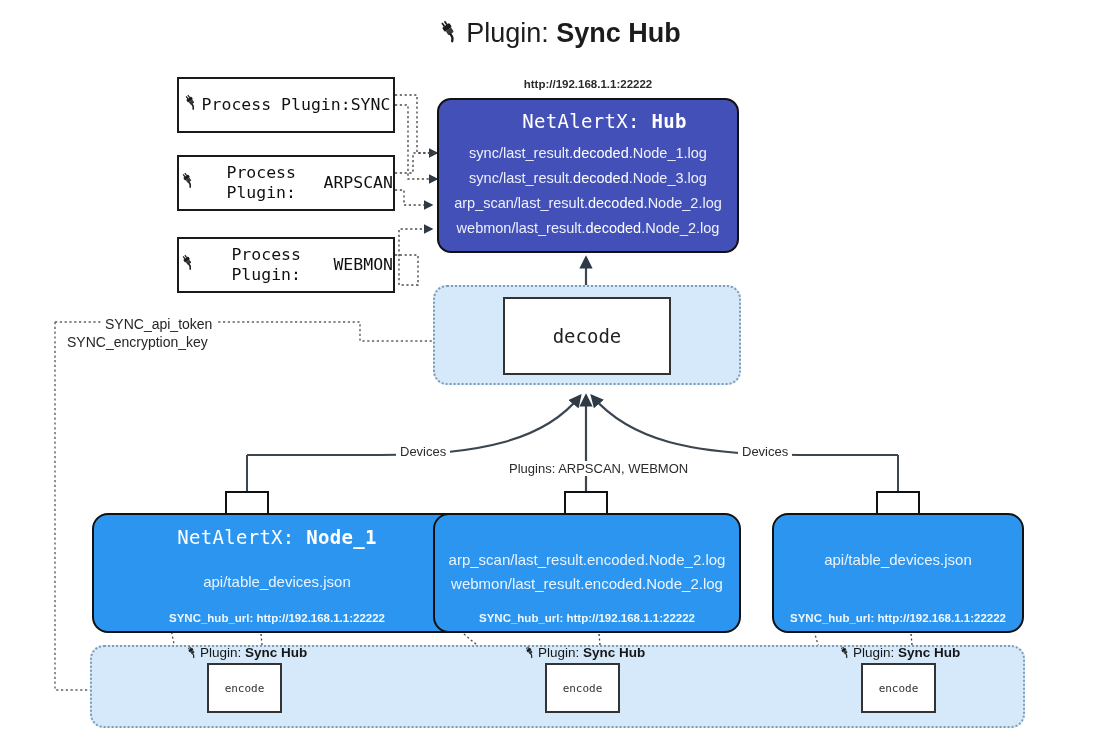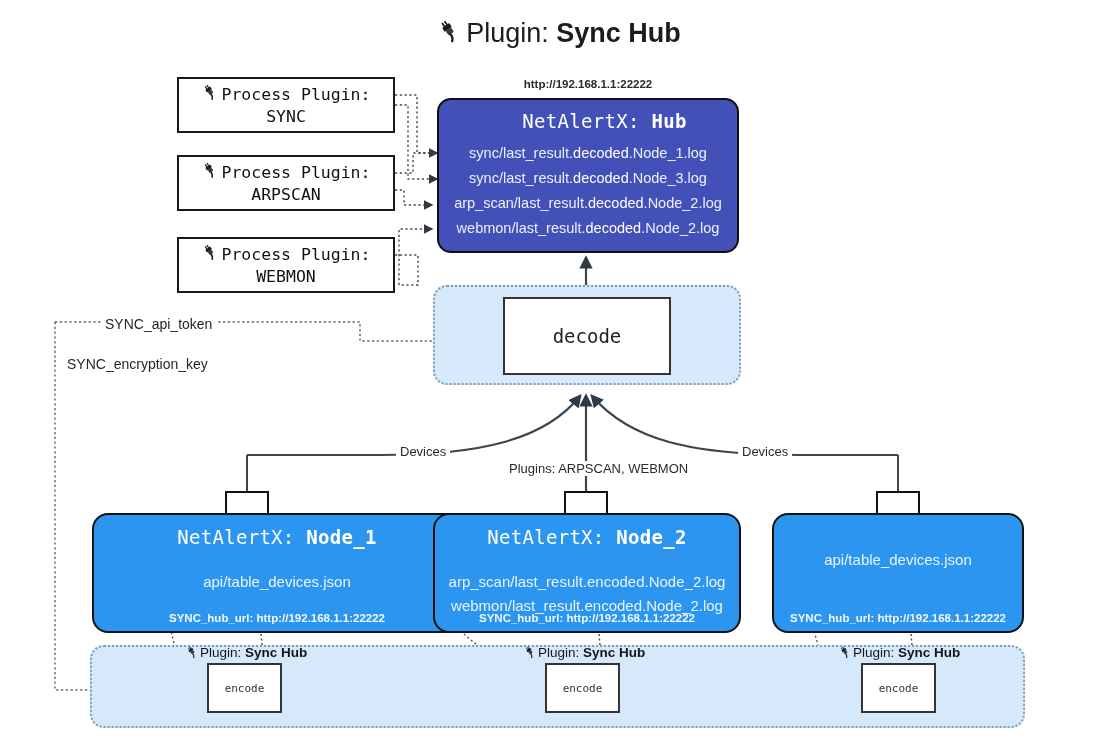--- a/index.html
+++ b/index.html
@@ -12,21 +12,21 @@
   #title{position:absolute;left:0;top:18px;width:1117px;text-align:center;
          font-size:27px;color:#1c1c1c;white-space:nowrap;}
   #title .plug{display:inline-block;vertical-align:-2px;margin-right:4px;}
   #title .light{font-weight:400;}
   #title .bold{font-weight:bold;}
 
   
   .procbox{position:absolute;width:218px;height:56px;background:#fff;
            border:2px solid #1a1a1a;box-sizing:border-box;
            font-family:"DejaVu Sans Mono", monospace;font-size:16.5px;color:#111;
-           display:flex;flex-direction:column;align-items:center;justify-content:center;
+           display:flex;flex-direction:row;align-items:center;justify-content:center;
            line-height:1.22;text-align:center;}
   .procbox .l1{display:flex;align-items:center;gap:2px;}
   .procbox .plug{display:inline-block;vertical-align:-2px;}
   #proc-sync{left:177px;top:77px;}
   #proc-arpscan{left:177px;top:155px;}
   #proc-webmon{left:177px;top:237px;}
 
   
   #hub-url{position:absolute;left:438px;top:78px;width:300px;text-align:center;
            font-size:11.5px;font-weight:bold;color:#2b2b2b;}
@@ -44,21 +44,21 @@
   
   #decode-wrap{position:absolute;left:433px;top:285px;width:308px;height:100px;
                background:#d6e9fb;border:2px dotted #7f9cb5;border-radius:14px;box-sizing:border-box;}
   #decode{position:absolute;left:503px;top:297px;width:168px;height:78px;background:#fff;
           border:2px solid #333;box-sizing:border-box;display:flex;align-items:center;
           justify-content:center;font-family:"DejaVu Sans Mono", monospace;font-size:19px;color:#222;}
 
   
   .keylabel{position:absolute;font-size:14px;color:#262626;background:#fff;padding:0 4px;white-space:nowrap;}
   #lbl-token{left:101px;top:316px;}
-  #lbl-enckey{left:63px;top:356px;}
+  #lbl-enckey{left:63px;top:334px;}
 
   
   .edgelabel{position:absolute;font-size:13px;color:#2b2b2b;background:#fff;padding:0 4px;white-space:nowrap;}
   #lbl-dev-l{left:396px;top:444px;}
   #lbl-dev-r{left:738px;top:444px;}
   #lbl-plugins{left:505px;top:461px;}
 
   
   .node{position:absolute;height:120px;background:#2b95f0;border:2.5px solid #111;
         border-radius:16px;box-sizing:border-box;display:flex;flex-direction:column;
@@ -277,24 +277,20 @@
       <span>NetAlertX:</span>
       <span class="b">Node_1</span>
     </div>
     <div class="n-lines">
       <div class="n-line">api/table_devices.json</div>
     </div>
     <div class="n-url">SYNC_hub_url: http://192.168.1.1:22222</div>
   </div>
 
   <div class="node" id="node2">
-    <div class="n-title">
-      <span>NetAlertX:</span>
-      <span class="b">Node_2</span>
-    </div>
     <div class="n-lines">
       <div class="n-line">arp_scan/last_result.encoded.Node_2.log</div>
       <div class="n-line">webmon/last_result.encoded.Node_2.log</div>
     </div>
     <div class="n-url">SYNC_hub_url: http://192.168.1.1:22222</div>
   </div>
 
   <div class="node" id="node3">
     <div class="n-lines">
       <div class="n-line">api/table_devices.json</div>

